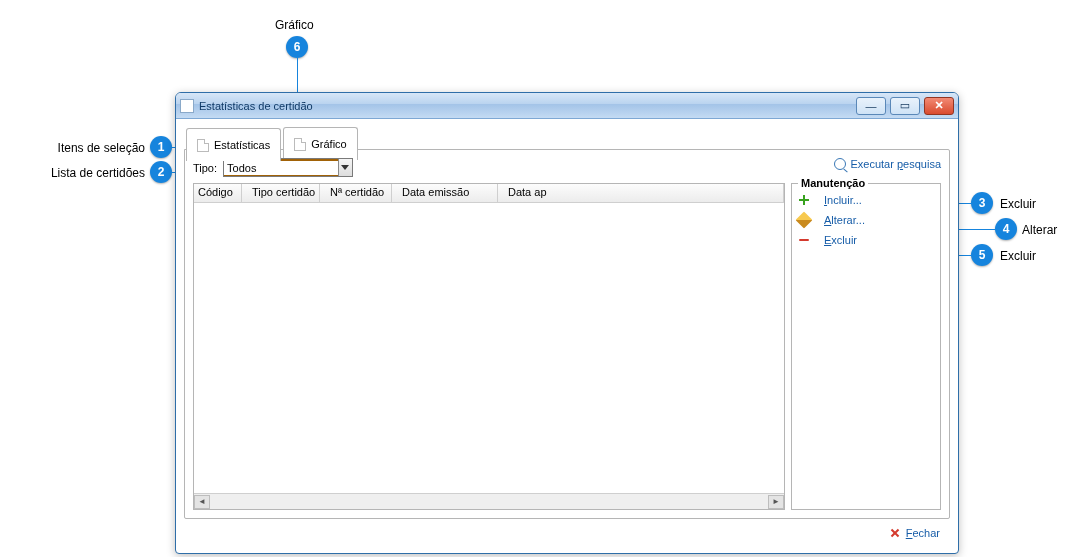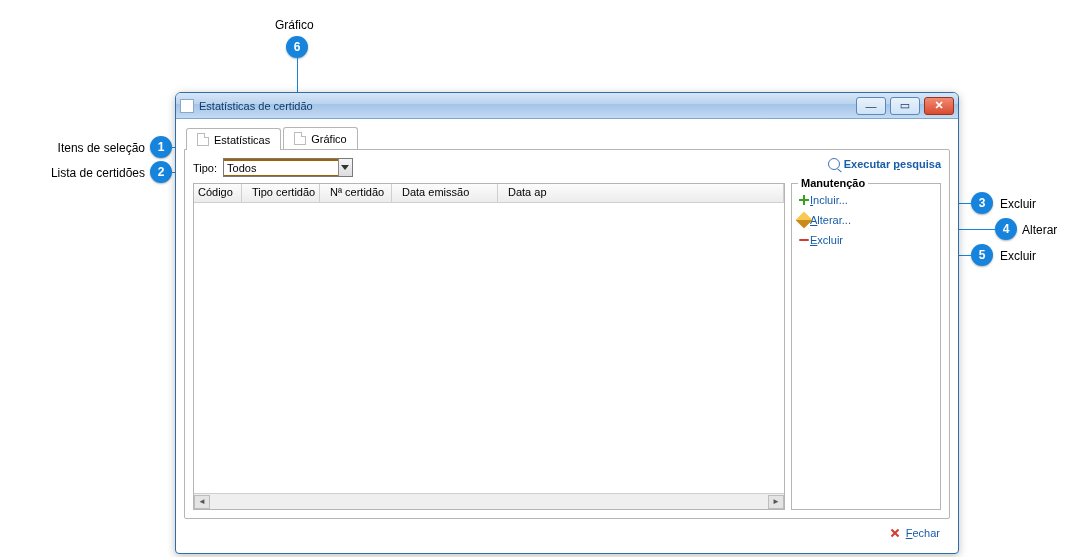--- a/index.html
+++ b/index.html
@@ -100,21 +100,21 @@
   .tabstrip {
     display: flex;
     padding-left: 2px;
     position: relative;
     height: 24px;
   }
   .tab {
     display: inline-flex;
     align-items: center;
     height: 22px;
-    padding: 10px 10px;
+    padding: 16px 10px;
     border: 1px solid #b5b5b5;
     border-bottom: none;
     background: #fff;
     margin-right: 2px;
     border-radius: 3px 3px 0 0;
     position: relative;
     top: 2px;
   }
   .tab.active {
     top: 3px;
@@ -187,21 +187,20 @@
 
   .exec {
     position: absolute;
     right: 0;
     top: 0;
     display: inline-flex;
     align-items: center;
     gap: 4px;
     color: #175da8;
     cursor: pointer;
-    font-weight: bold;
   }
   .exec .mag {
     width: 12px; height: 12px;
     position: relative;
     border: 1px solid #3a78b6;
     border-radius: 50%;
   }
   .exec .mag::after {
     content:"";position:absolute;width:5px;height:1px;background:#3a78b6;bottom:-2px;right:-3px;transform:rotate(40deg);
   }
@@ -269,21 +268,21 @@
     position: absolute;
     top: -7px;
     left: 6px;
     background: #fff;
     padding: 0 3px;
     font-weight: bold;
   }
   .maint-link {
     display: flex;
     align-items: center;
-    gap: 0;
+    gap: 14px;
     color: #175da8;
     margin: 8px 0;
     cursor: pointer;
   }
   .maint-link span.txt { text-decoration: none; }
   .maint-link span.txt .u { text-decoration: underline; }
   .icon-plus {
     width: 12px; height: 12px; position: relative;
   }
   .icon-plus::before, .icon-plus::after {

